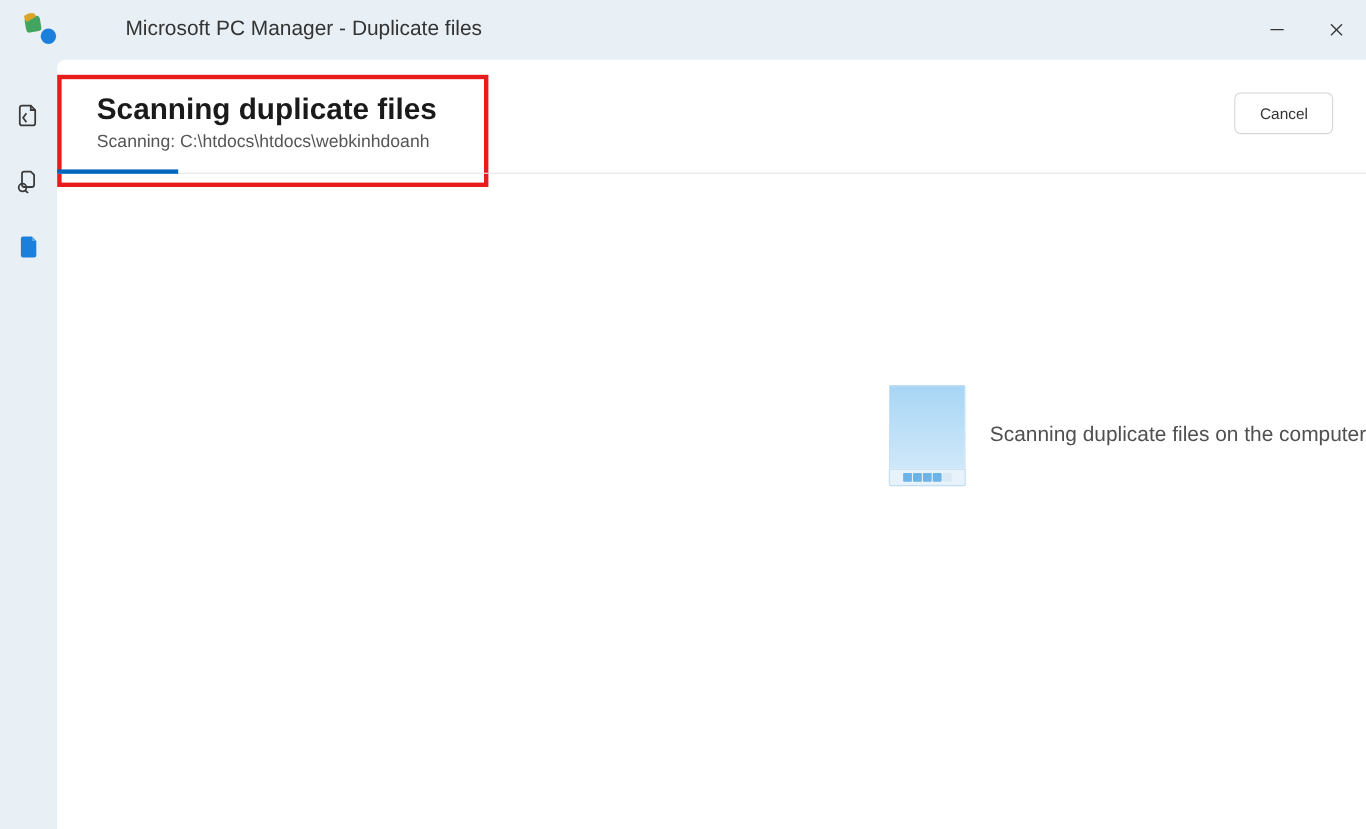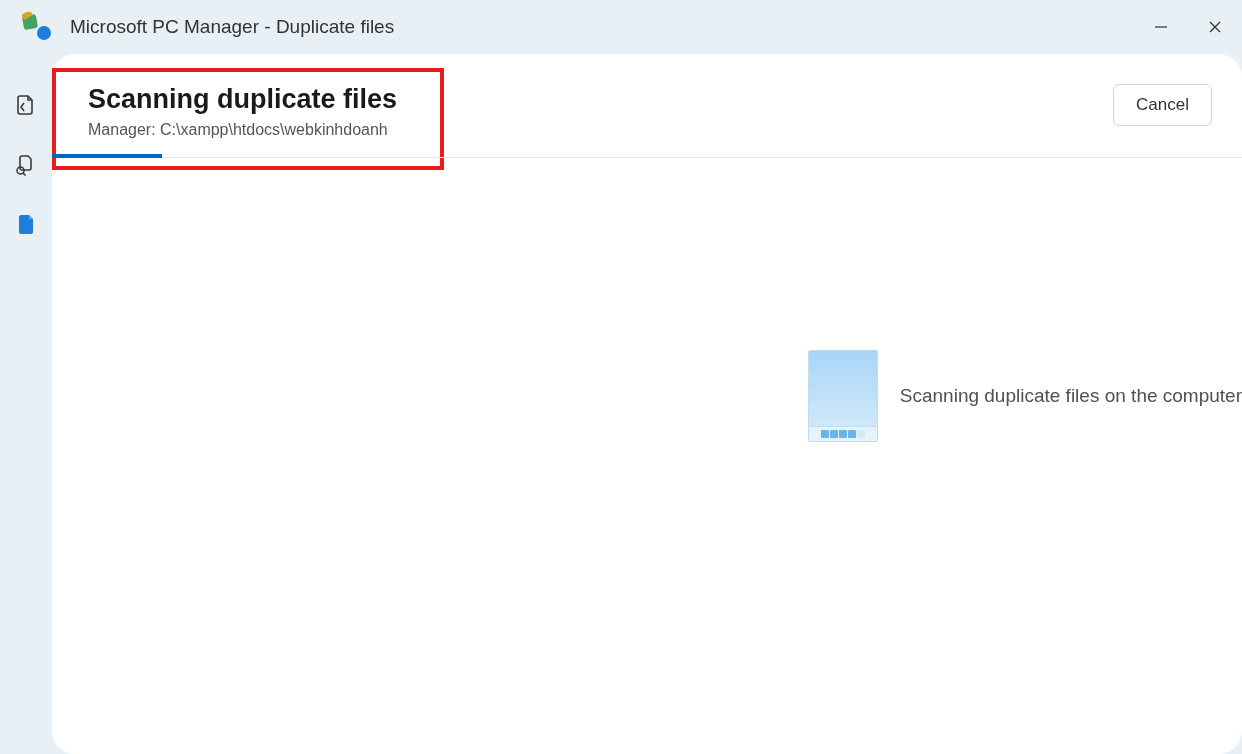--- a/index.html
+++ b/index.html
@@ -15,20 +15,21 @@
       display: flex;
       flex-direction: column;
       overflow: hidden;
     }
     .titlebar {
       height: 54px;
       display: flex;
       align-items: center;
       padding-left: 22px;
       background: #e8f0f6;
+      gap: 44px;
     }
     .logo {
       width: 30px;
       height: 30px;
       position: relative;
       margin-right: 18px;
     }
     .app-title {
       font-size: 19px;
       color: #333;
@@ -70,21 +71,20 @@
       justify-content: center;
       color: #4a4a4a;
     }
     .content {
       flex: 1;
       background: #ffffff;
       border-top-left-radius: 8px;
       display: flex;
       flex-direction: column;
       position: relative;
-      border-radius: 23px;
     }
     .header-section {
       padding: 30px 36px 18px 36px;
       display: flex;
       align-items: flex-start;
       border-bottom: 1px solid #e5e5e5;
       position: relative;
     }
     .header-text-block {
       flex: 1;
@@ -115,21 +115,21 @@
       left: 0;
       height: 4px;
       width: 110px;
       background: #0067c0;
     }
     .cancel-btn {
       background: #ffffff;
       border: 1px solid #d5d5d5;
       border-radius: 6px;
       padding: 10px 22px;
-      font-size: 17px;
+      font-size: 14px;
       color: #333;
       cursor: pointer;
       margin-right: -6px;
     }
     .body-section {
       flex: 1;
       display: flex;
       align-items: center;
       justify-content: flex-end;
       padding-bottom: 120px;
@@ -227,21 +227,21 @@
         <path d="M12 1 v4 h4 z" fill="#5aa8e8"></path>
       </svg>
     </div>
   </div>
 
   <div class="content">
     <div class="highlight-box"></div>
     <div class="header-section">
       <div class="header-text-block">
         <div class="page-title">Scanning duplicate files</div>
-        <div class="scan-path">Manager: C:\xampp\htdocs\webkinhdoanh</div>
+        <div class="scan-path">Scanning: C:\htdocs\htdocs\webkinhdoanh</div>
       </div>
       <button class="cancel-btn">Cancel</button>
       <div class="progress-bar"></div>
     </div>
 
     <div class="body-section">
       <div class="scan-container">
         <div class="scan-graphic">
           <div class="scan-graphic-top"></div>
           <div class="scan-graphic-bottom">

